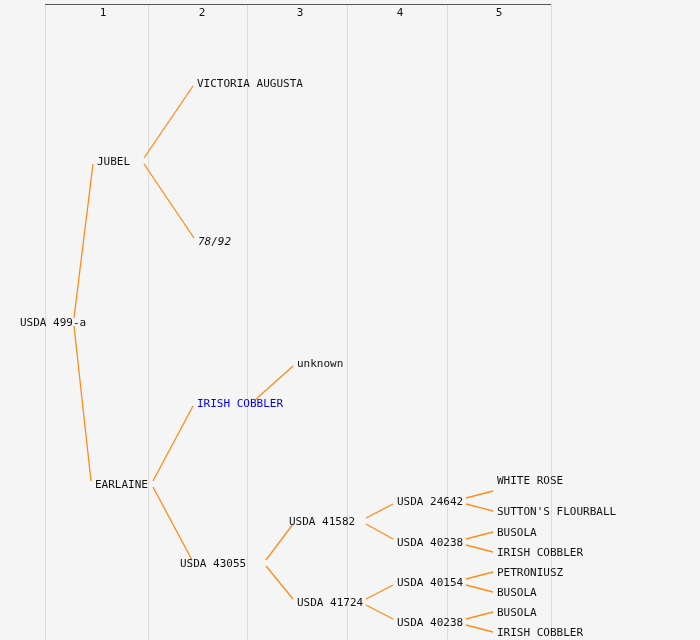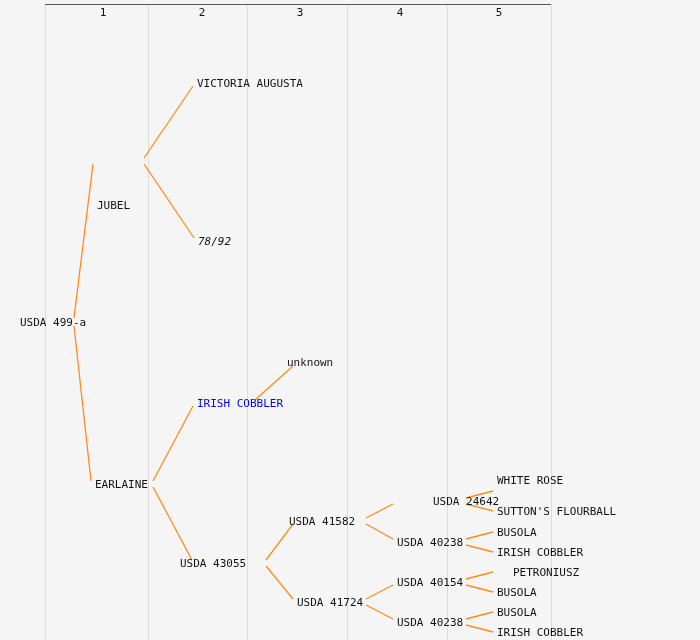--- a/index.html
+++ b/index.html
@@ -84,35 +84,35 @@
   </svg>
   <div id="headers">
       <div class="gen-header" style="left: 103px; top: 6px;">1</div>
       <div class="gen-header" style="left: 202px; top: 6px;">2</div>
       <div class="gen-header" style="left: 300px; top: 6px;">3</div>
       <div class="gen-header" style="left: 400px; top: 6px;">4</div>
       <div class="gen-header" style="left: 499px; top: 6px;">5</div>
     </div>
   <div id="labels">
       <div class="node-label anchor-start color-black" style="left: 2px; top: 322px; margin-left: 18px;">USDA 499-a</div>
-      <div class="node-label anchor-start color-black" style="left: 97px; top: 161px; margin-top: 44px;">JUBEL</div>
+      <div class="node-label anchor-start color-black" style="left: 97px; top: 161px;">JUBEL</div>
       <div class="node-label anchor-start color-black" style="left: 95px; top: 484px;">EARLAINE</div>
       <div class="node-label anchor-start color-black" style="left: 197px; top: 83px;">VICTORIA AUGUSTA</div>
       <div class="node-label anchor-start color-black" style="left: 198px; top: 241px; font-style: italic;">78/92</div>
       <div class="node-label anchor-start color-blue" style="left: 197px; top: 403px;">IRISH COBBLER</div>
       <div class="node-label anchor-start color-black" style="left: 180px; top: 563px;">USDA 43055</div>
-      <div class="node-label anchor-start color-black" style="left: 287px; top: 363px; font-family: Liberation Mono, monospace;">unknown</div>
+      <div class="node-label anchor-start color-black" style="left: 297px; top: 363px;">unknown</div>
       <div class="node-label anchor-start color-black" style="left: 289px; top: 521px;">USDA 41582</div>
       <div class="node-label anchor-start color-black" style="left: 297px; top: 602px;">USDA 41724</div>
-      <div class="node-label anchor-start color-black" style="left: 397px; top: 501px; margin-left: 36px;">USDA 24642</div>
+      <div class="node-label anchor-start color-black" style="left: 397px; top: 501px;">USDA 24642</div>
       <div class="node-label anchor-start color-black" style="left: 397px; top: 542px;">USDA 40238</div>
       <div class="node-label anchor-start color-black" style="left: 397px; top: 582px; text-align: right;">USDA 40154</div>
       <div class="node-label anchor-start color-black" style="left: 397px; top: 622px;">USDA 40238</div>
       <div class="node-label anchor-start color-black" style="left: 497px; top: 480px;">WHITE ROSE</div>
       <div class="node-label anchor-start color-black" style="left: 497px; top: 511px;">SUTTON'S FLOURBALL</div>
       <div class="node-label anchor-start color-black" style="left: 497px; top: 532px;">BUSOLA</div>
       <div class="node-label anchor-start color-black" style="left: 497px; top: 552px;">IRISH COBBLER</div>
-      <div class="node-label anchor-start color-black" style="left: 497px; top: 572px; margin-left: 16px;">PETRONIUSZ</div>
+      <div class="node-label anchor-start color-black" style="left: 497px; top: 572px;">PETRONIUSZ</div>
       <div class="node-label anchor-start color-black" style="left: 497px; top: 592px;">BUSOLA</div>
       <div class="node-label anchor-start color-black" style="left: 497px; top: 612px;">BUSOLA</div>
       <div class="node-label anchor-start color-black" style="left: 497px; top: 632px;">IRISH COBBLER</div>
     </div>
 </div>
 
 </body></html>

